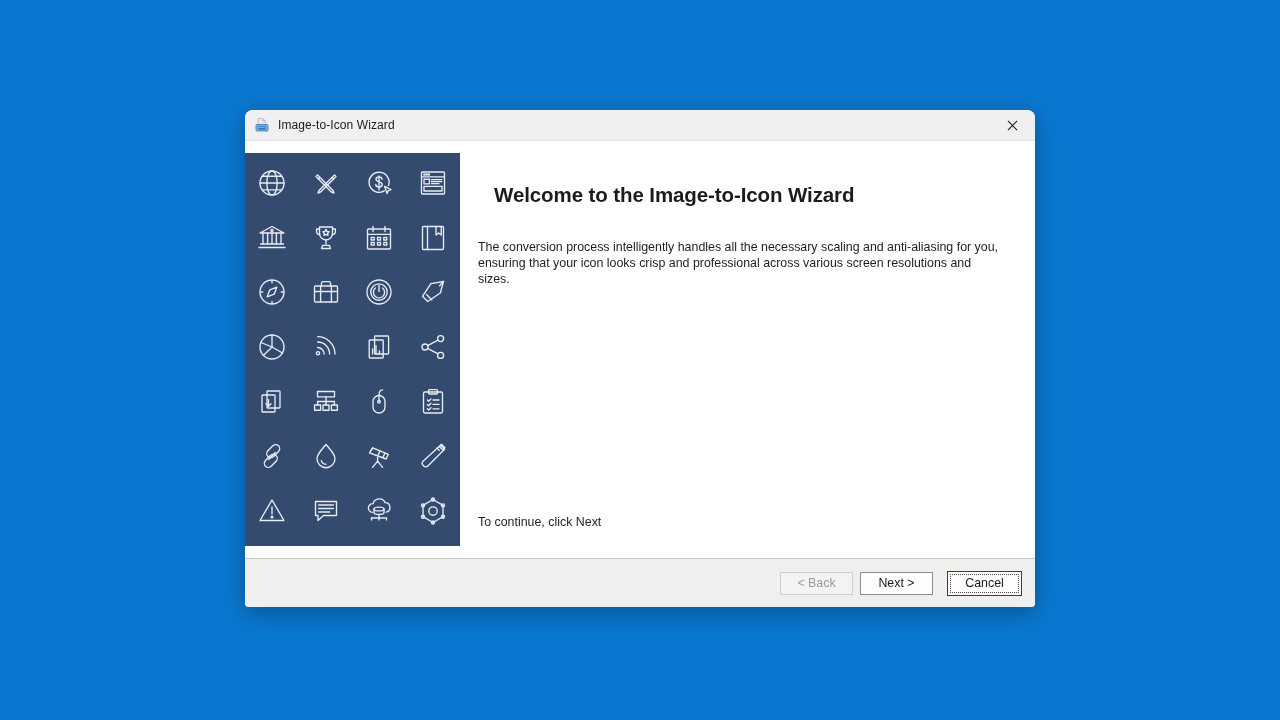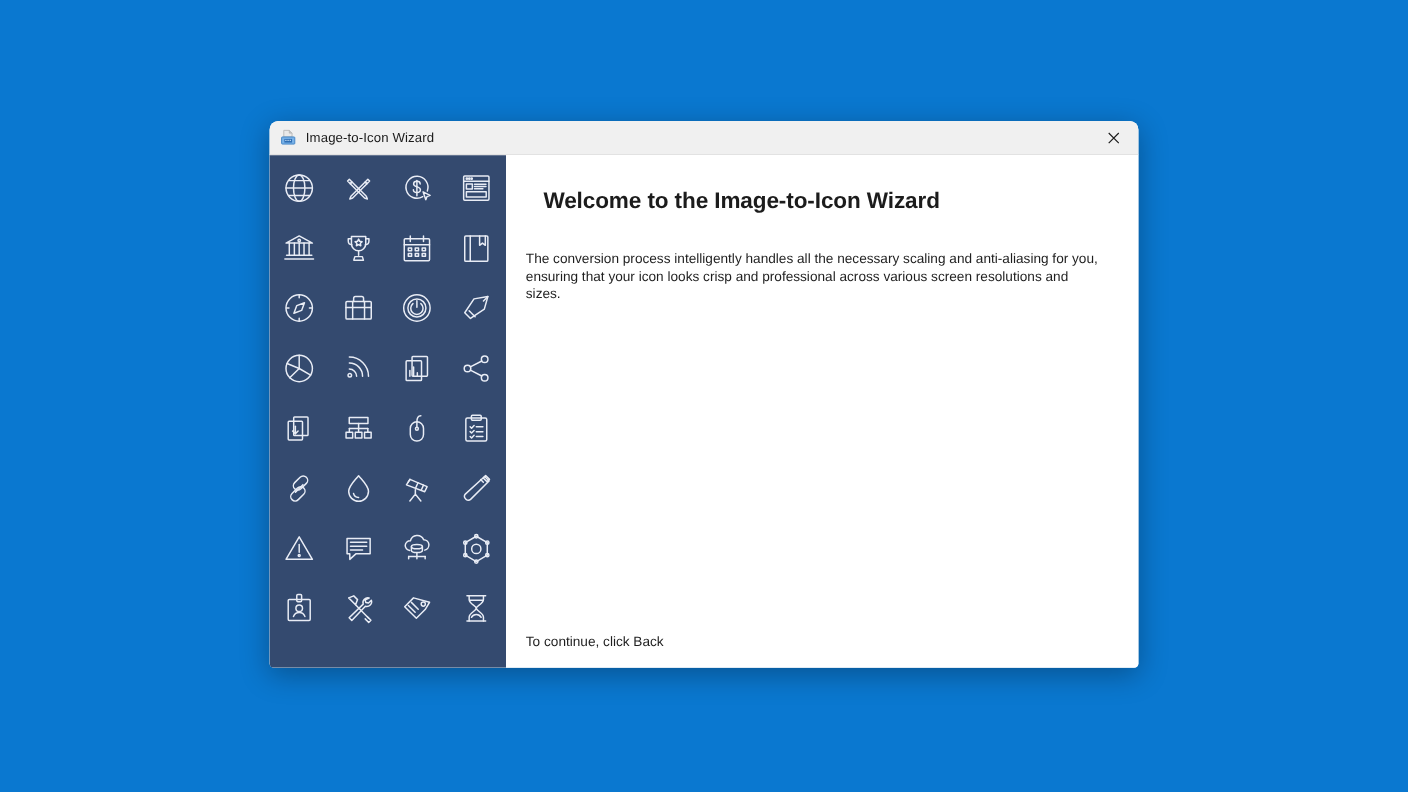--- a/index.html
+++ b/index.html
@@ -20,20 +20,21 @@
     left: 245px;
     top: 110px;
     width: 790px;
     height: 497px;
     background: #ffffff;
     border-radius: 8px 8px 4px 4px;
     box-shadow: 0 6px 26px rgba(0,0,0,0.30);
     overflow: hidden;
     display: flex;
     flex-direction: column;
+    gap: 12px;
   }
 
   
   .titlebar {
     height: 30px;
     min-height: 30px;
     background: #f0f0f0;
     display: flex;
     align-items: center;
     position: relative;
@@ -483,19 +484,26 @@
             <path d="M11 9.6h12"></path>
             <path d="M12.6 25.2a5 5 0 0 1 8.8 0"></path>
           </svg>
       </div>
 
     </div>
 
     <div class="content">
       <h1 class="welcome-title">Welcome to the Image-to-Icon Wizard</h1>
       <p class="para">The conversion process intelligently handles all the necessary scaling and anti-aliasing for you, ensuring that your icon looks crisp and professional across various screen resolutions and sizes.</p>
-      <div class="continue-note">To continue, click Back</div>
+      <div class="continue-note">To continue, click Next</div>
     </div>
 
   </div>
 
+  <div class="footer">
+    <button class="btn disabled btn-back">&lt; Back</button>
+    <button class="btn btn-next">Next &gt;</button>
+    <span class="btn-cancel-wrap">
+      <button class="btn btn-cancel">Cancel</button>
+    </span>
+  </div>
 
 </div>
 
 </body></html>

